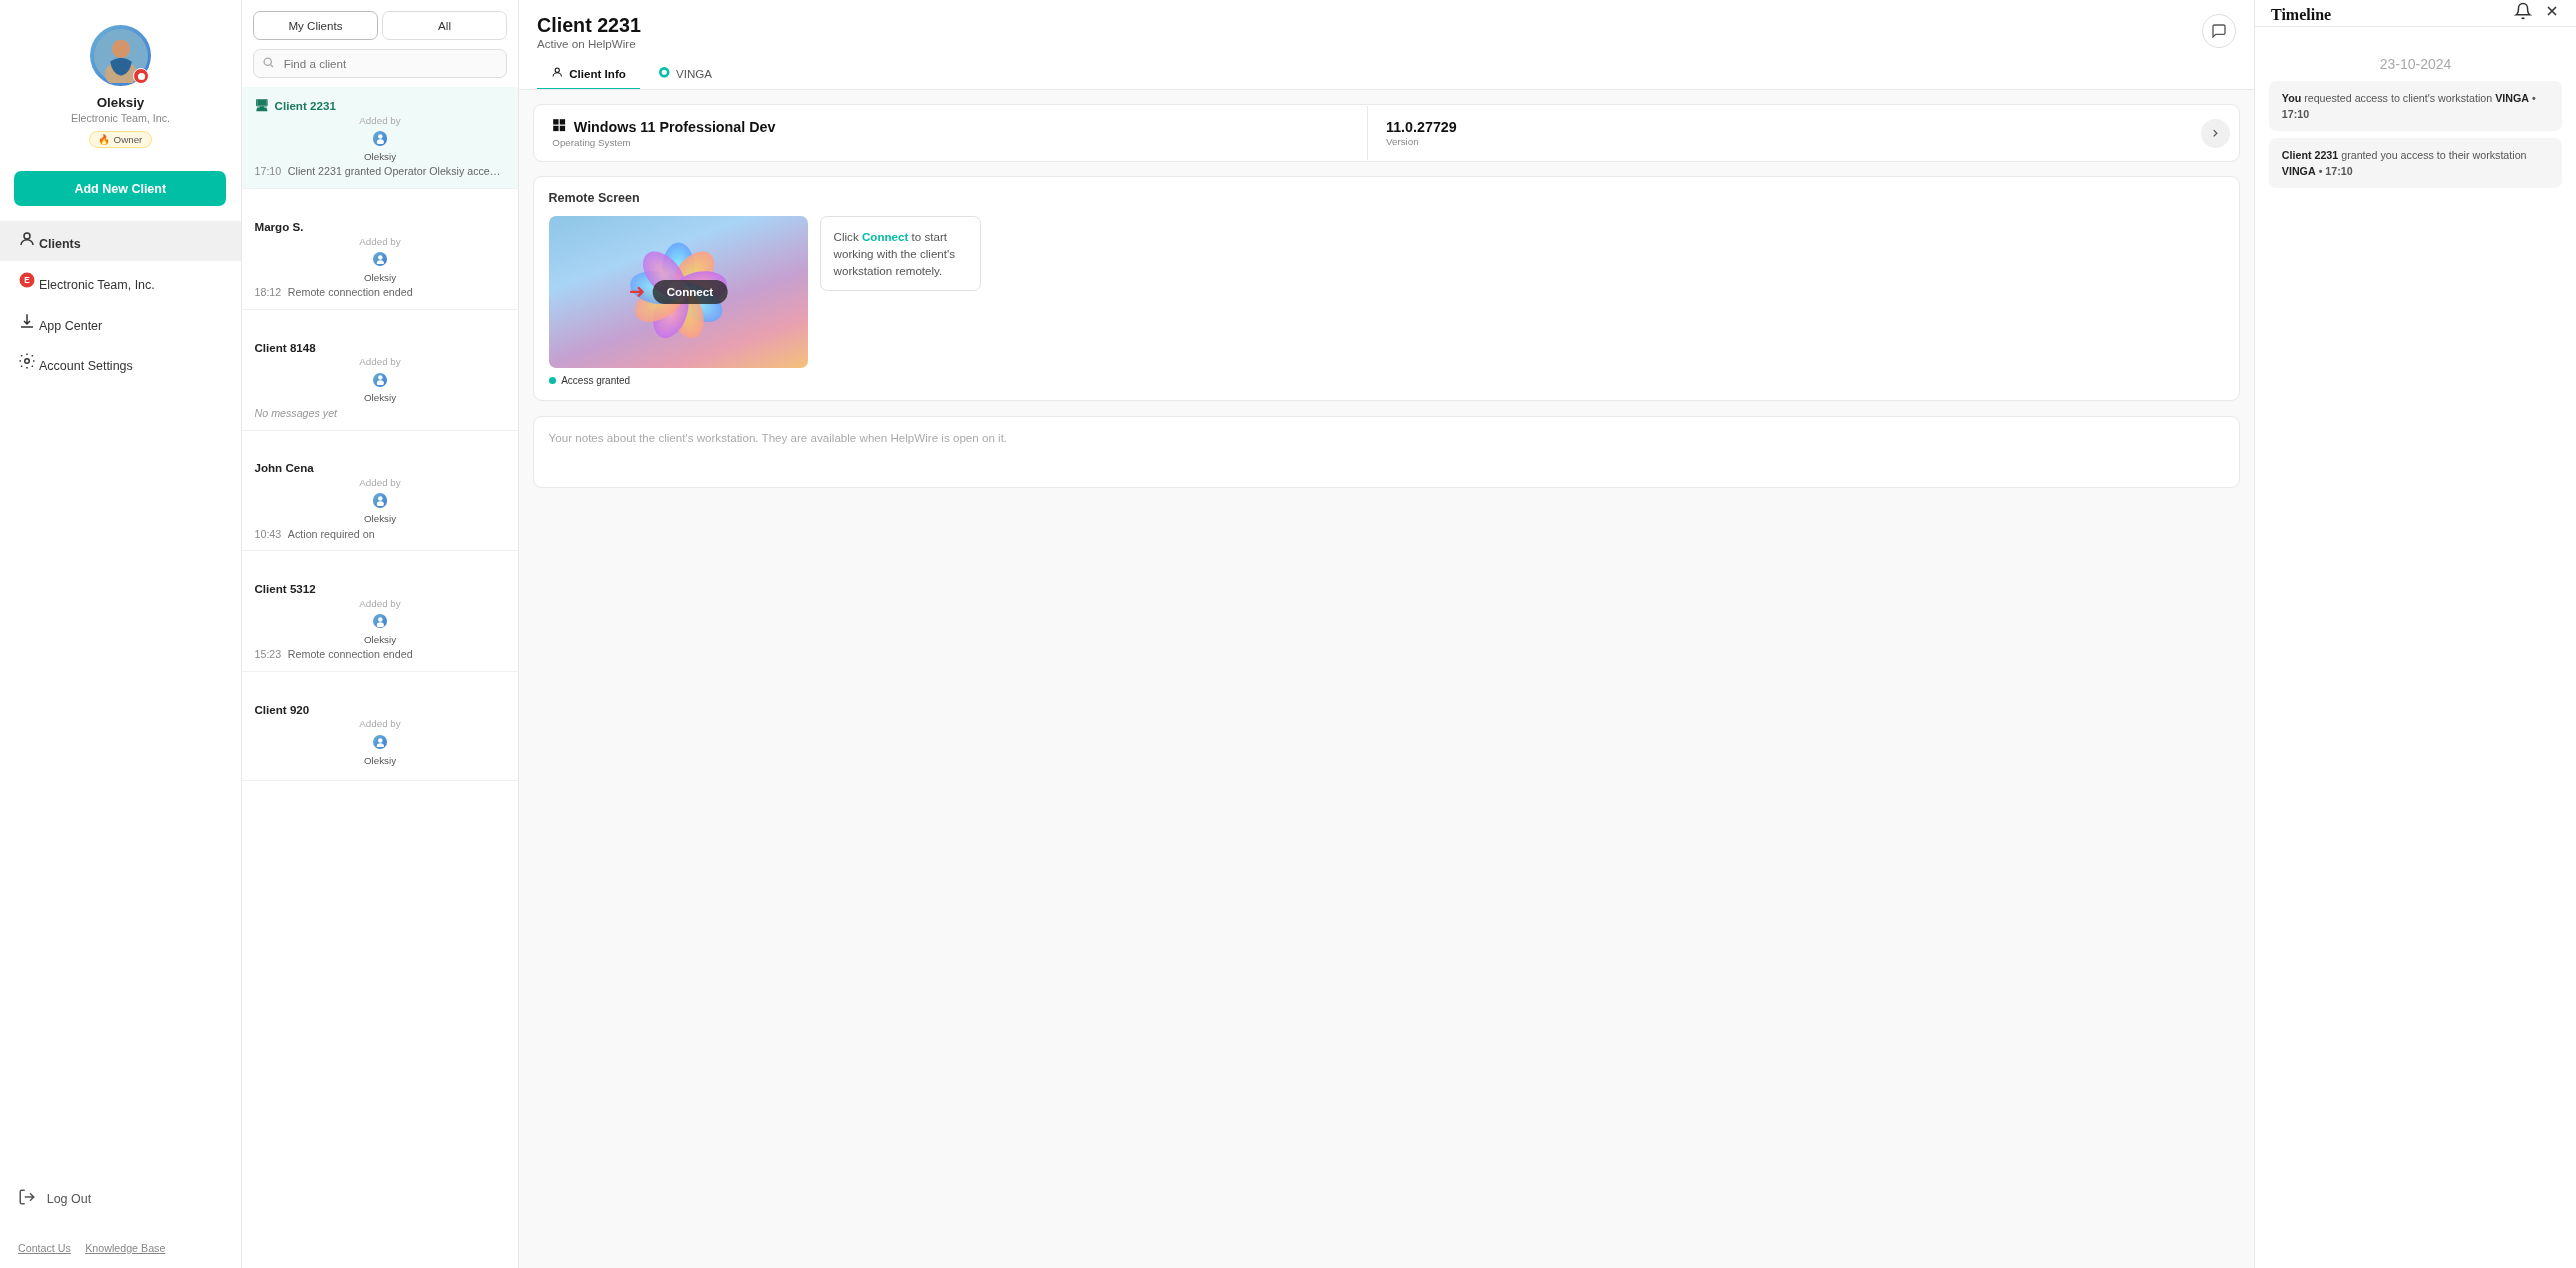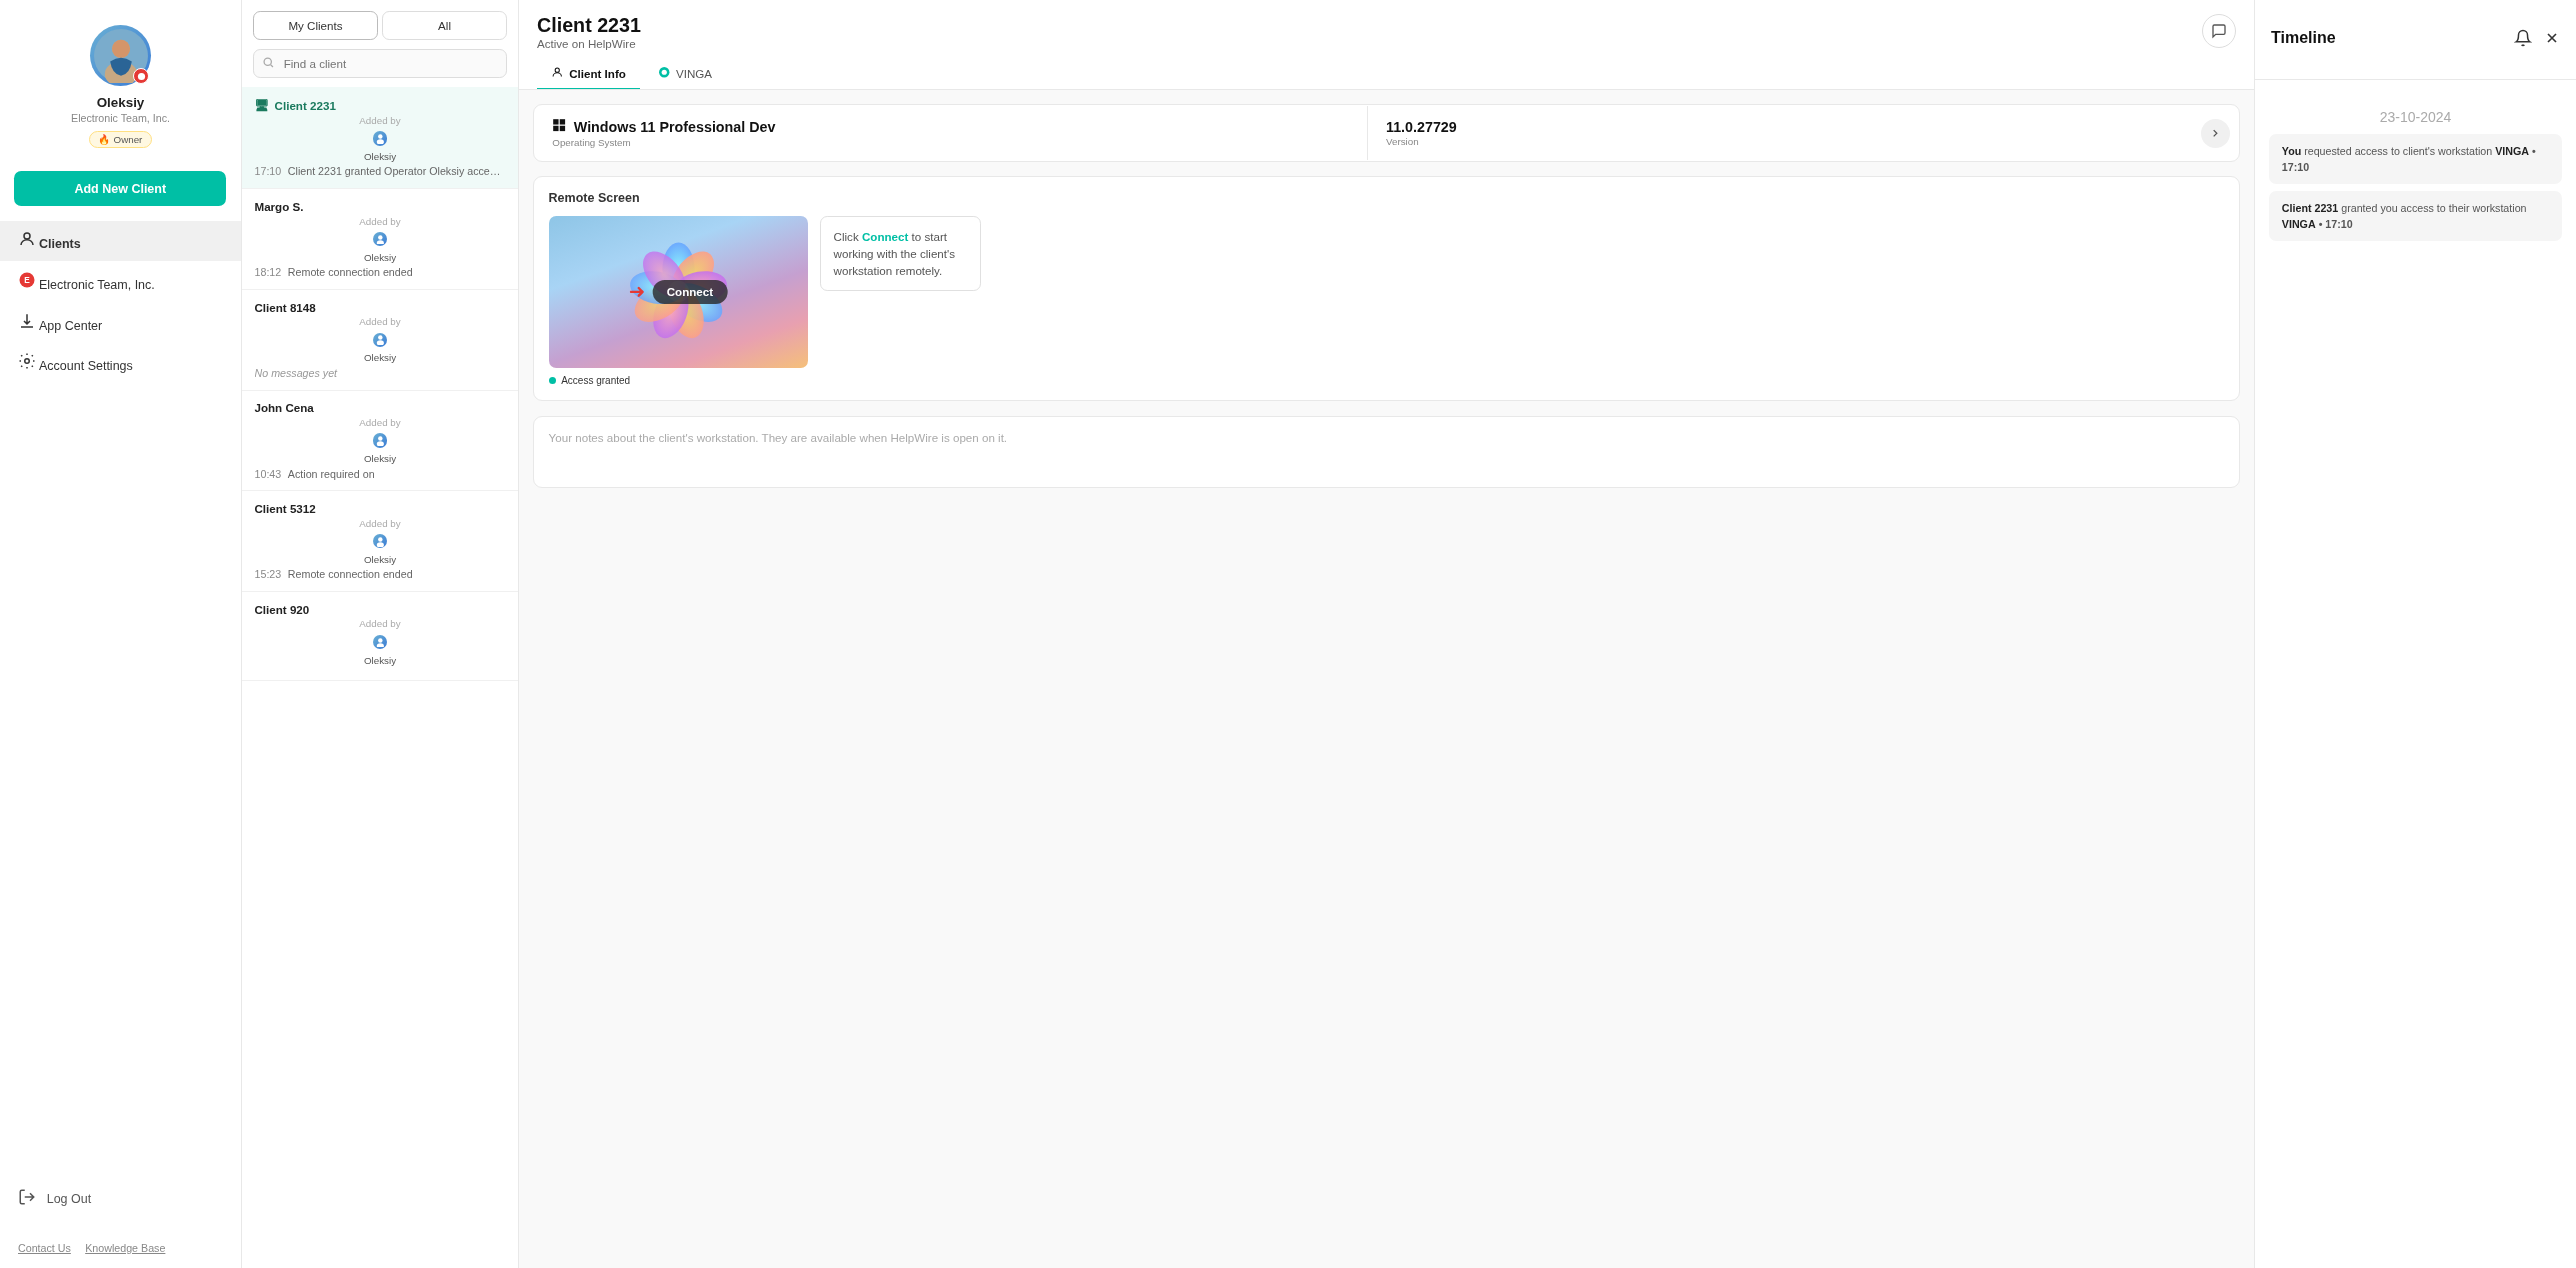--- a/index.html
+++ b/index.html
@@ -192,21 +192,21 @@
     }
     .client-item-name {
       font-size: 11.6px;
       font-weight: 600;
       color: #1a7a5e;
       display: flex;
       align-items: center;
       gap: 5.4px;
       margin-bottom: 2.7px;
     }
-    .client-item-name.normal { color: #222; }
+    .client-item-name.normal { color: #222; margin-top: 20px; }
     .client-added {
       display: flex;
       align-items: center;
       gap: 5.4px;
       font-size: 9.8px;
       color: #888;
       margin-bottom: 3.6px;
       flex-direction: column;
     }
     .operator-avatar-img {
@@ -444,24 +444,25 @@
       width: 322px;
       background: #fff;
       border-left: 0.9px solid #e8e8e8;
       display: flex;
       flex-direction: column;
       height: 100vh;
       flex-shrink: 0;
     }
     .timeline-header {
       display: flex;
-      align-items: flex-start;
+      align-items: flex-end;
       justify-content: space-between;
-      padding: 29px 16px;
+      padding: 2px 16px;
       border-bottom: 0.9px solid #e8e8e8;
+      font-family: Liberation Serif, serif;
     }
     .timeline-title {
       font-size: 16px;
       font-weight: 700;
       color: #111;
     }
     .timeline-actions {
       display: flex;
       align-items: center;
       gap: 12.5px;

